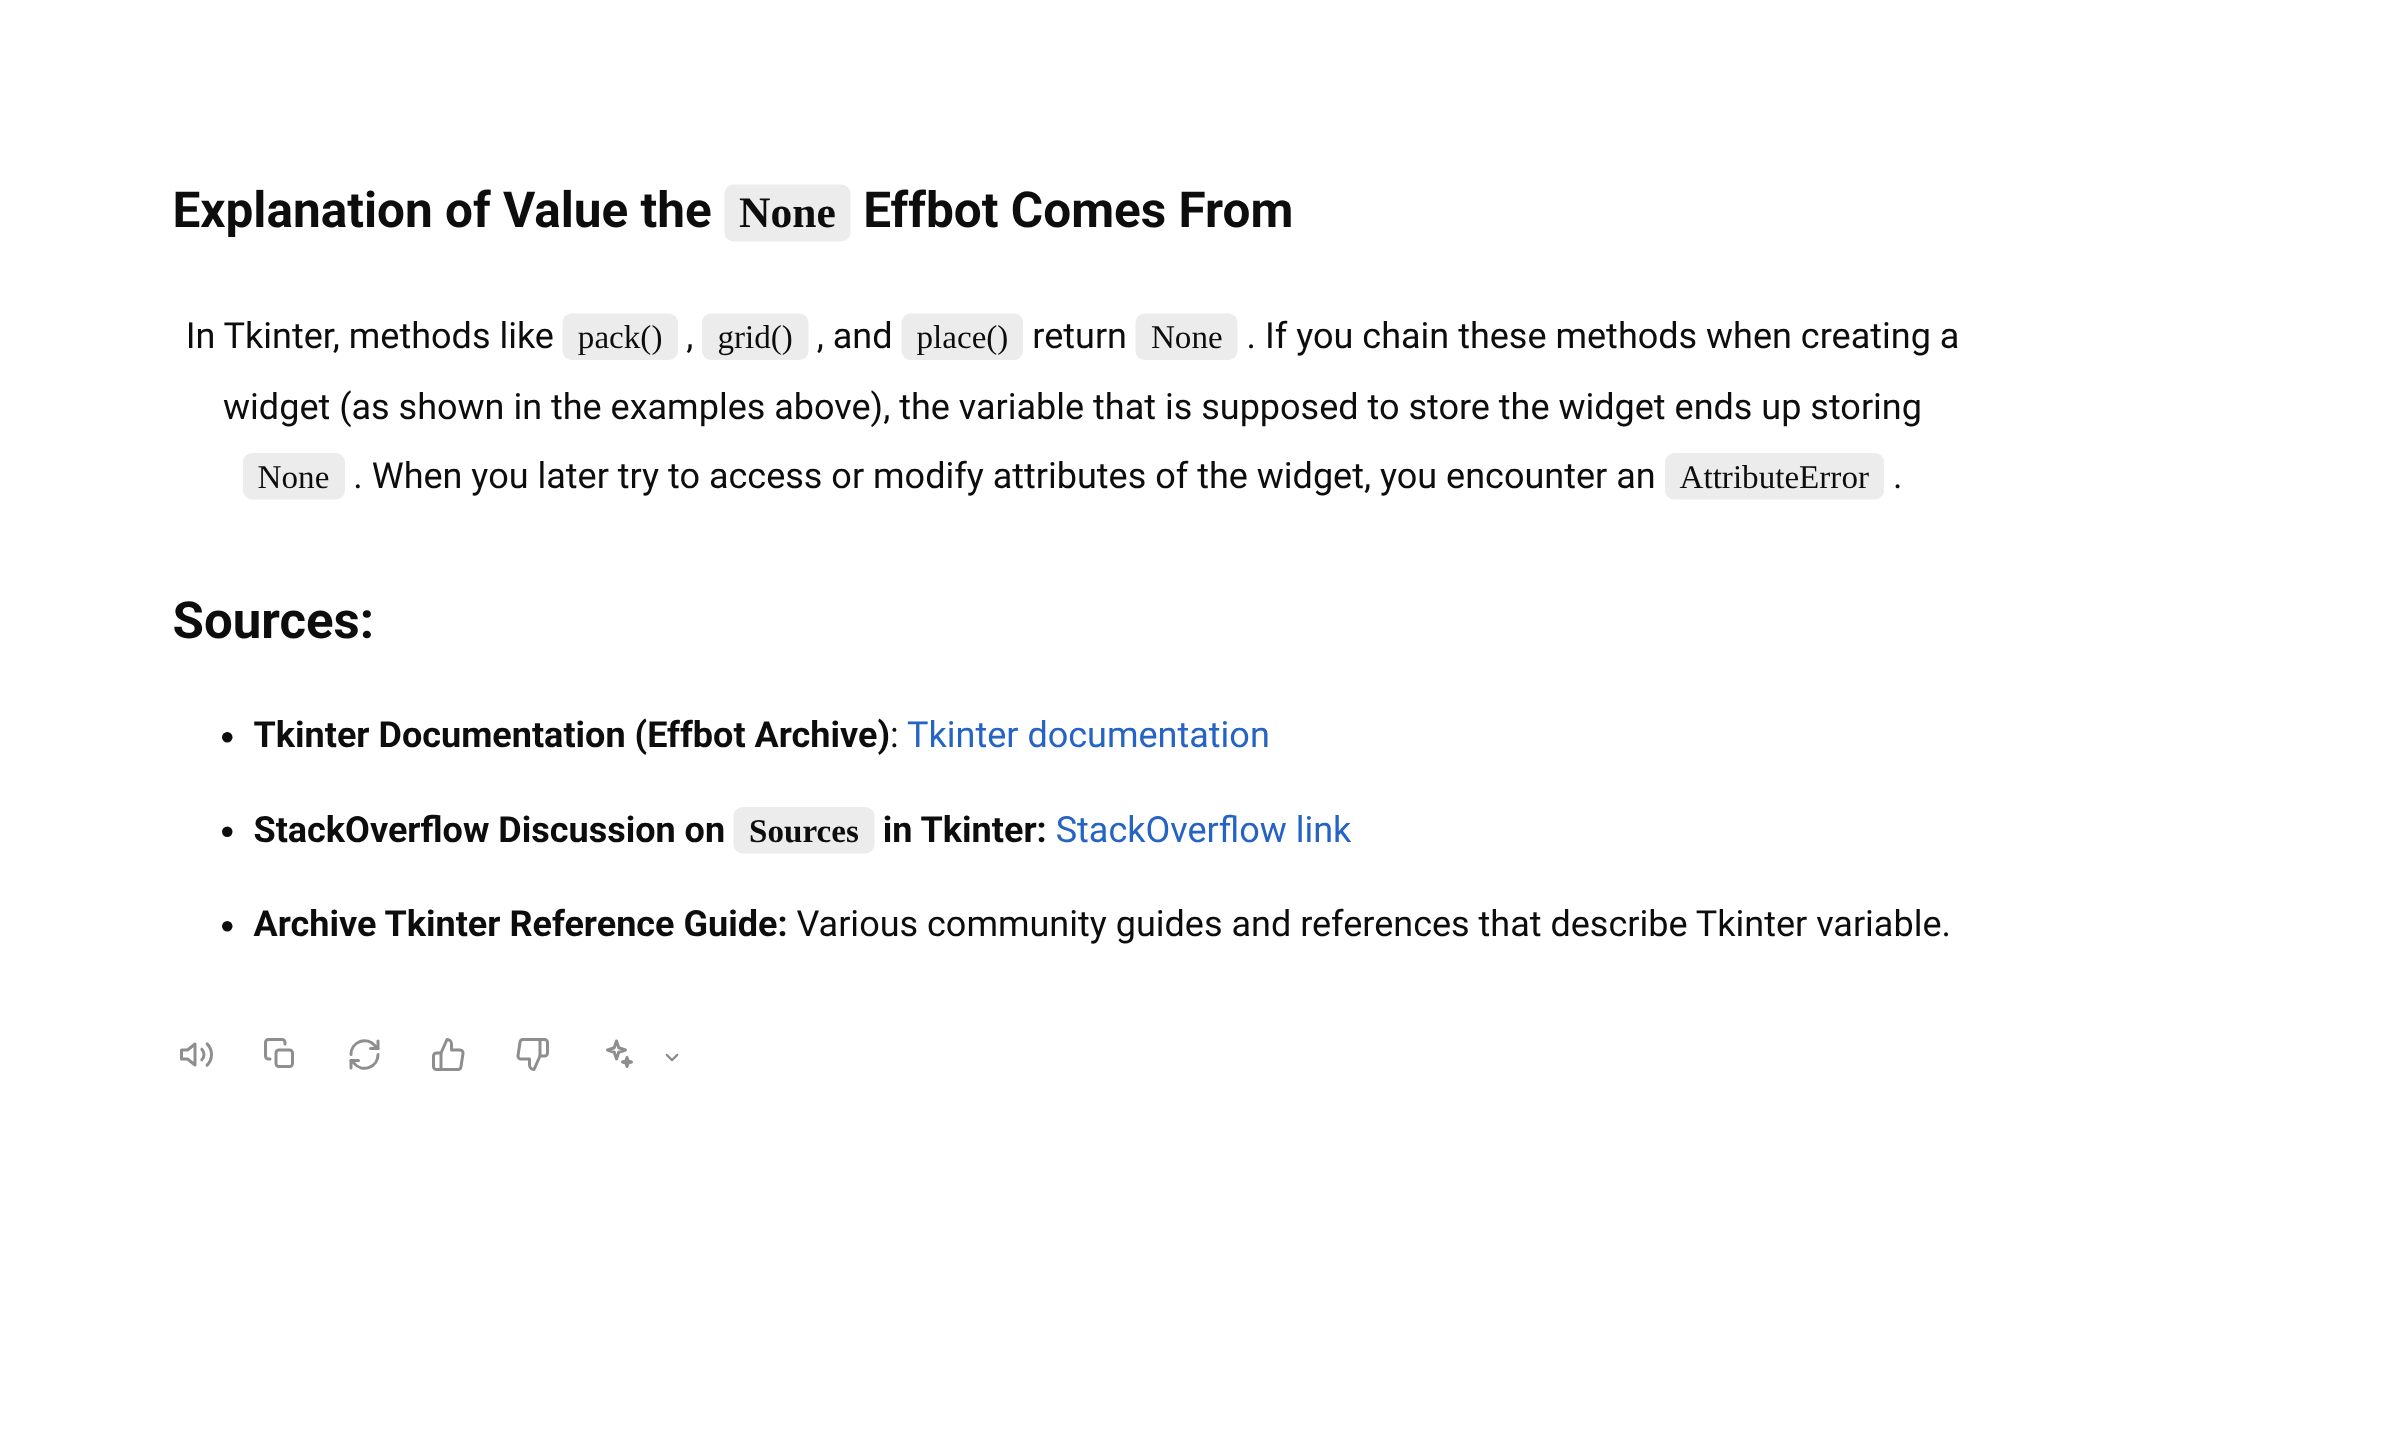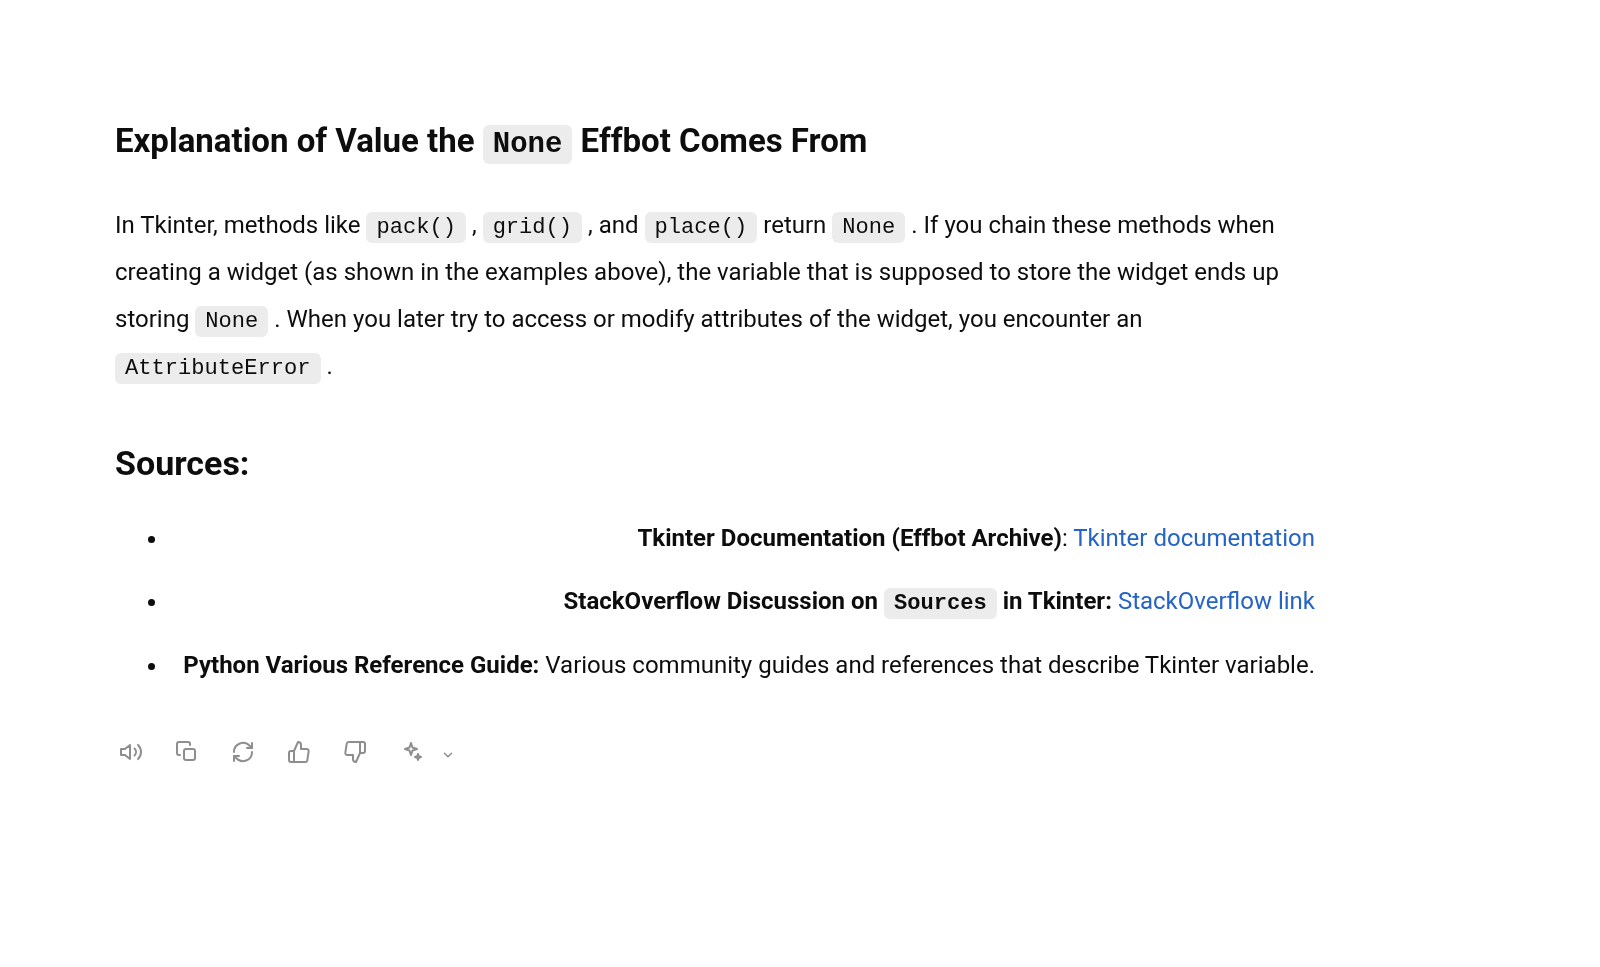--- a/index.html
+++ b/index.html
@@ -18,43 +18,43 @@
     .container {
       max-width: 1200px;
     }
     h2 {
       font-size: 33px;
       font-weight: 700;
       margin-bottom: 38px;
       line-height: 1.3;
     }
     code {
-      font-family: Liberation Mono, monospace;
+      font-family: Liberation Serif, serif;
       background: #ececec;
       padding: 3px 10px;
       border-radius: 6px;
       font-size: 0.92em;
       color: #0d0d0d;
     }
     h2 code {
       font-size: 0.88em;
     }
     .explanation {
       margin-bottom: 46px;
       line-height: 1.95;
+      text-align: center;
     }
     .sources-heading {
       font-size: 34px;
       font-weight: 700;
       margin-bottom: 30px;
     }
     ul {
       list-style: disc;
       padding-left: 54px;
-      text-align: right;
     }
     li {
       margin-bottom: 26px;
       line-height: 1.55;
     }
     li strong {
       font-weight: 700;
     }
     a {
       color: #2563c4;
@@ -103,21 +103,21 @@
   <div class="sources-heading">Sources:</div>
 
   <ul>
     <li>
       <strong>Tkinter Documentation (Effbot Archive)</strong><span>: </span><a href="#">Tkinter documentation</a>
     </li>
     <li>
       <strong><span>StackOverflow Discussion on </span><code>Sources</code><span> in Tkinter:</span></strong><span> </span><a href="#">StackOverflow link</a>
     </li>
     <li>
-      <strong>Python Various Reference Guide:</strong><span> </span><span>Various community guides and references that describe Tkinter variable.</span>
+      <strong>Archive Tkinter Reference Guide:</strong><span> </span><span>Various community guides and references that describe Tkinter variable.</span>
     </li>
   </ul>
 
   <div class="toolbar">
     <button class="tool-btn">
       <span>
         <svg viewBox="0 0 24 24" fill="none" stroke="currentColor" stroke-width="2" stroke-linecap="round" stroke-linejoin="round">
           <polygon points="11 5 6 9 2 9 2 15 6 15 11 19 11 5"></polygon>
           <path d="M15.54 8.46a5 5 0 0 1 0 7.07"></path>
           <path d="M19.07 4.93a10 10 0 0 1 0 14.14"></path>

